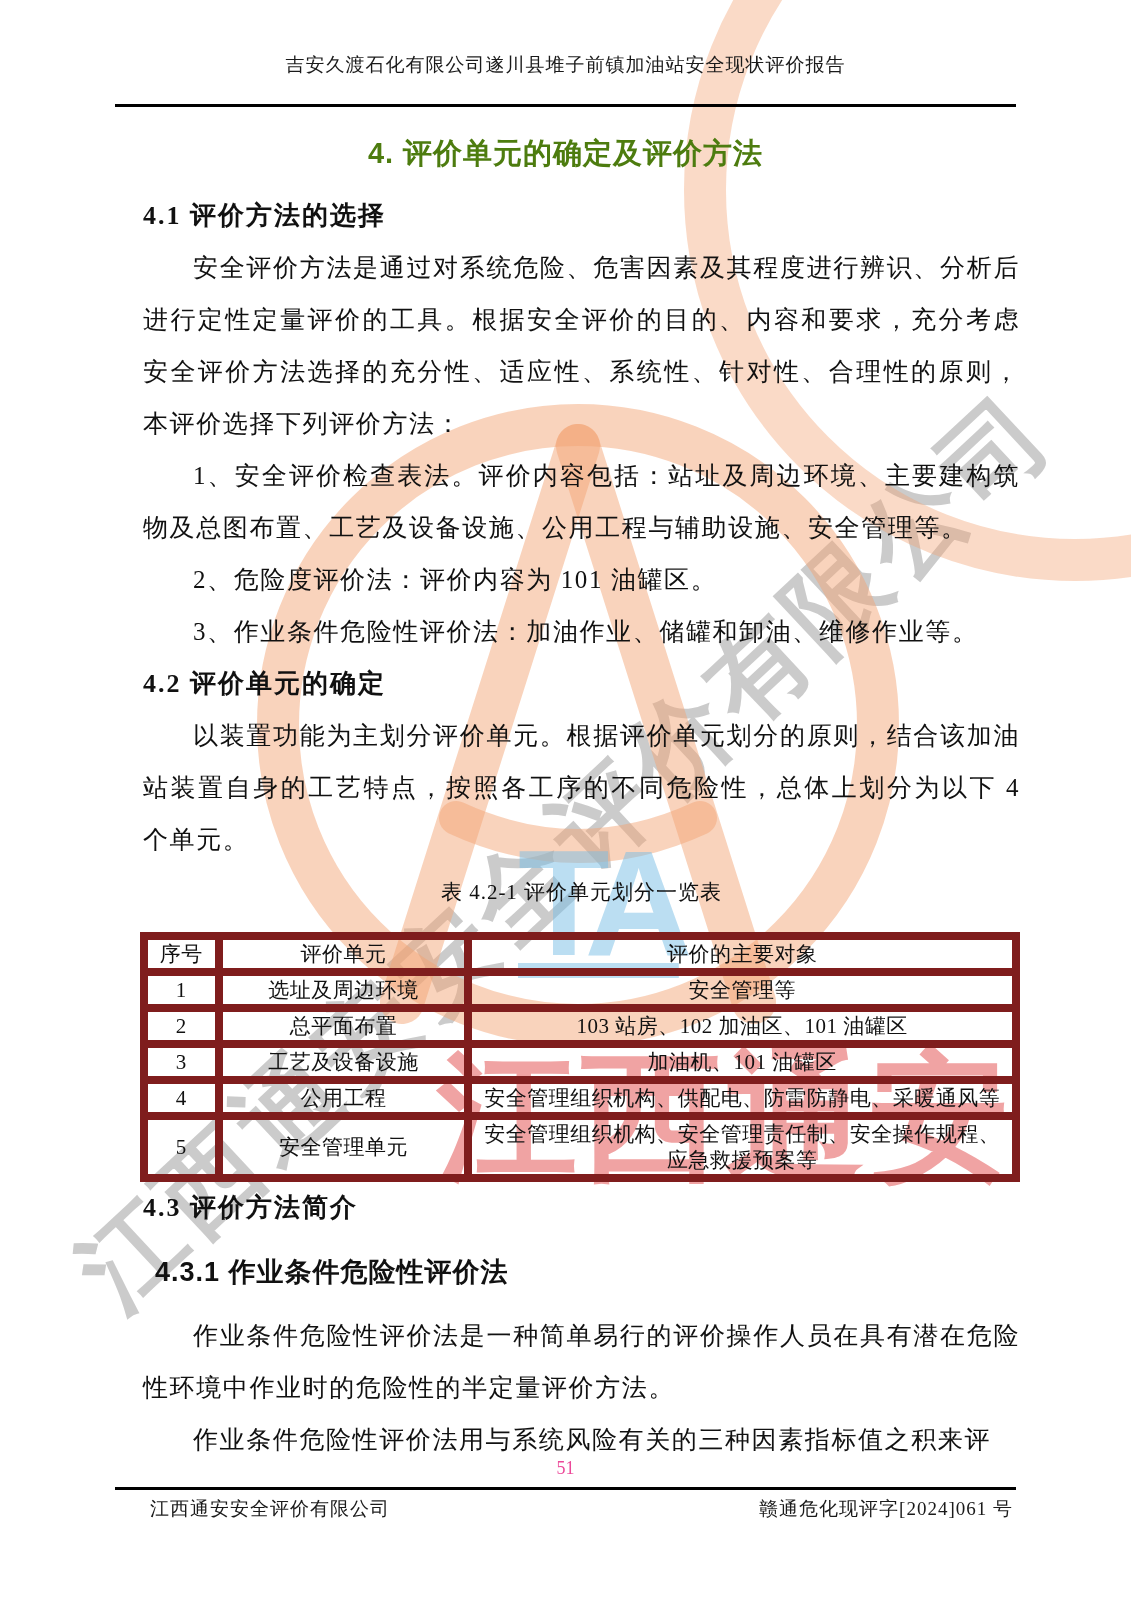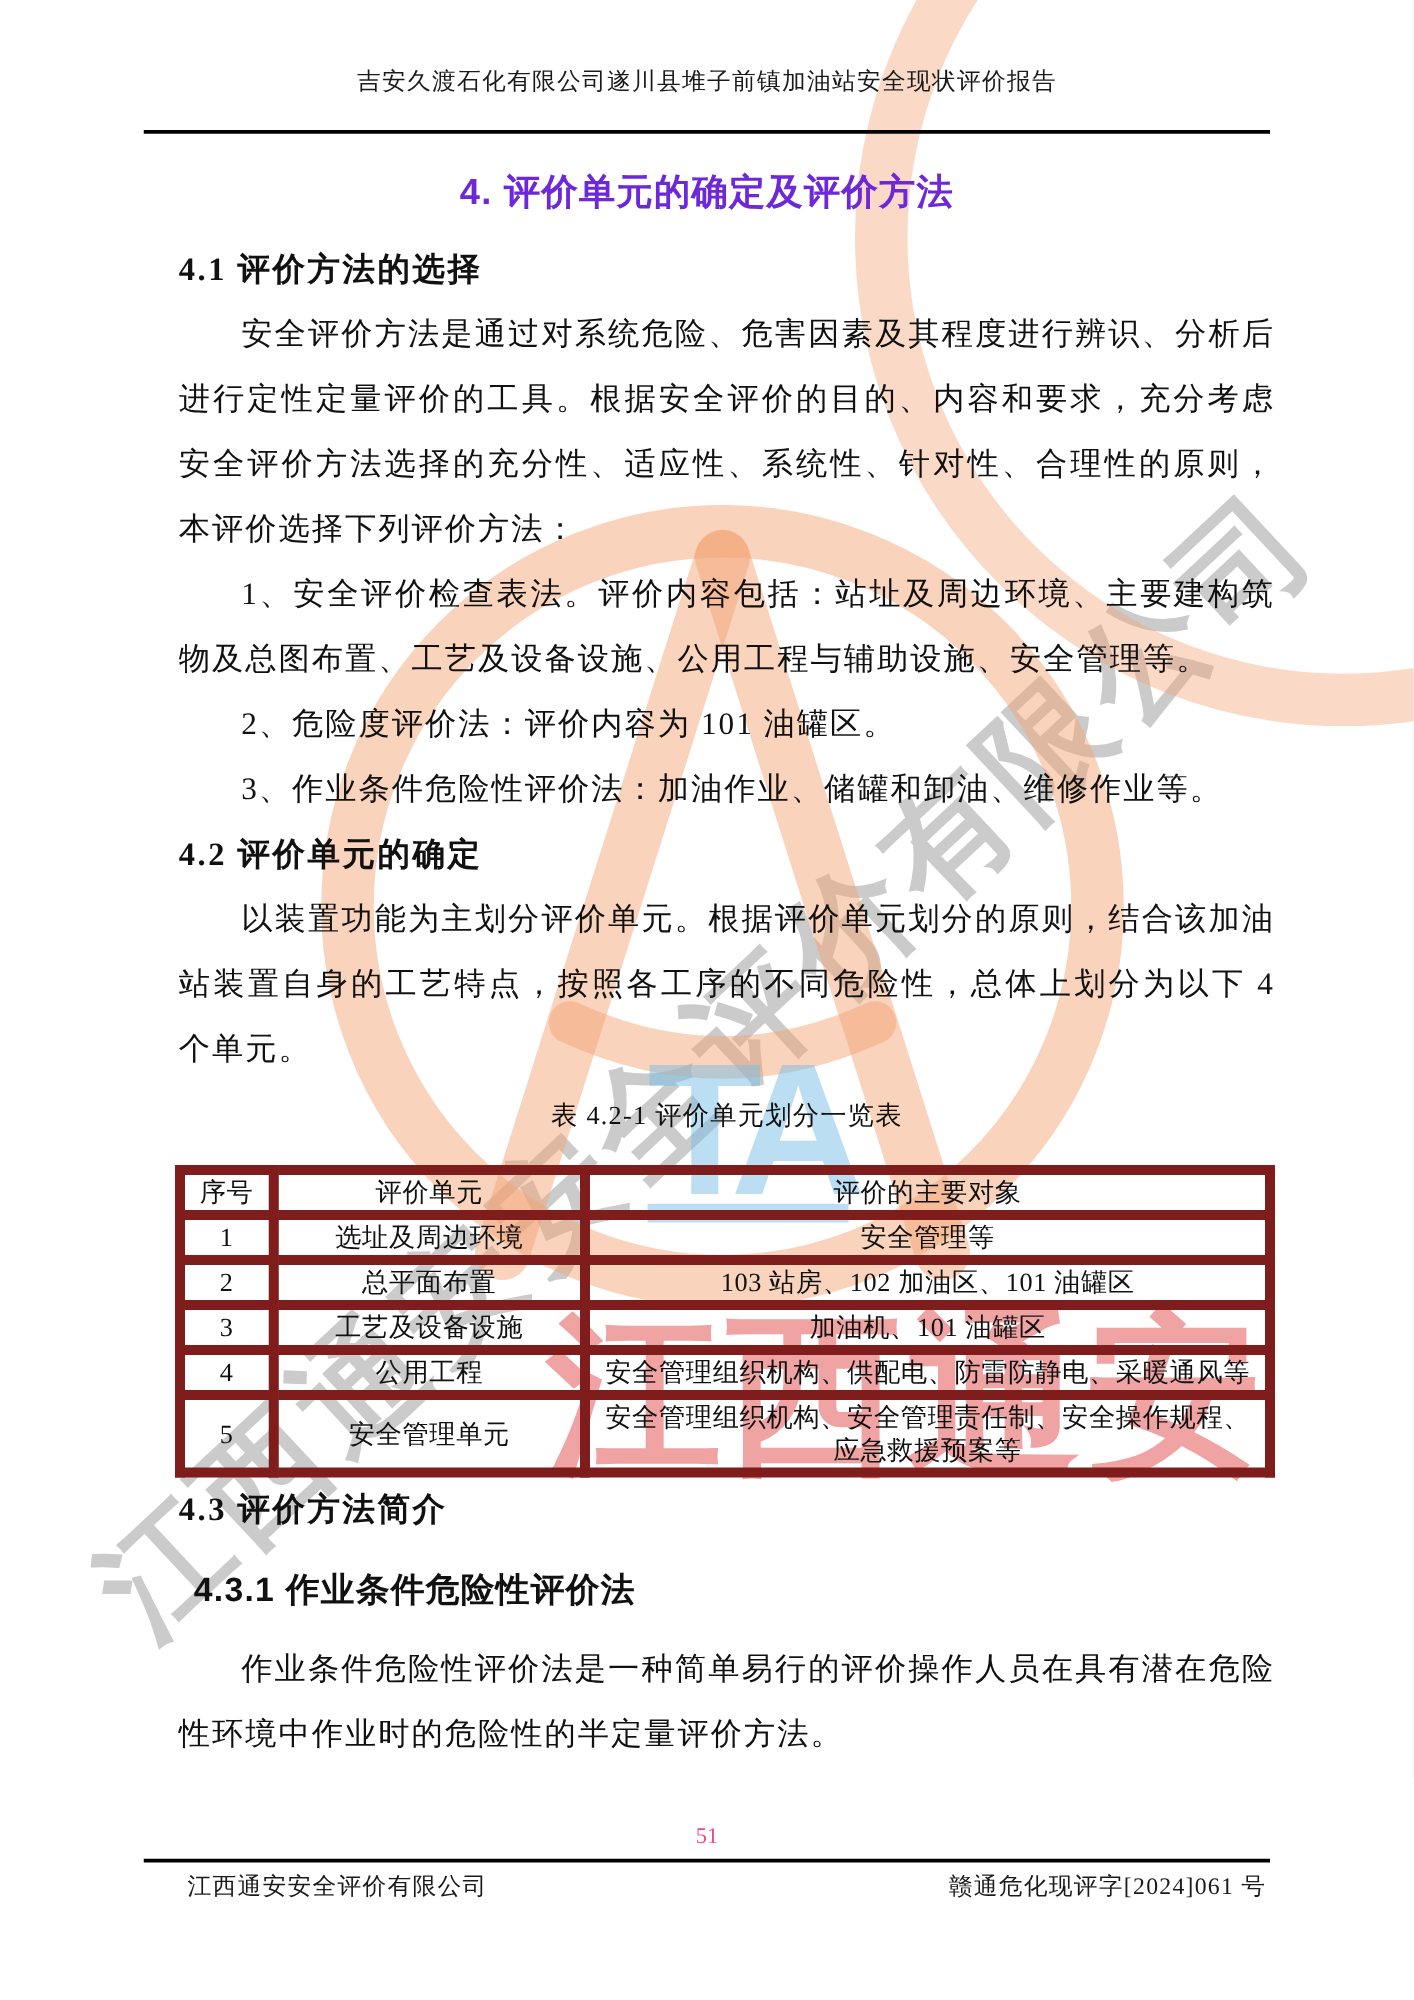--- a/index.html
+++ b/index.html
@@ -48,21 +48,21 @@
     text-align:center;font-size:19px;letter-spacing:1px;color:#1a1a1a;
   }
   .header-rule{
     position:absolute;top:104px;left:115px;width:901px;height:3px;
     background:#000;
   }
   .chapter-title{
     position:absolute;top:134px;left:0;width:100%;
     text-align:center;
     font-family:"Liberation Sans","DejaVu Sans",sans-serif;
-    font-weight:700;font-size:29px;letter-spacing:1px;color:#6d28d9;
+    font-weight:700;font-size:29px;letter-spacing:1px;color:#4d7c0f;
   }
   .flow{
     position:absolute;top:190px;left:143px;width:877px;
     font-size:25px;line-height:52px;letter-spacing:1.6px;
     text-align:justify;
   }
   .h2{
     font-weight:700;font-size:26px;letter-spacing:2px;
     line-height:52px;margin:0;text-align:left;
   }
@@ -193,20 +193,21 @@
         </tbody>
       </table>
 
       <h2 class="h2">4.3 评价方法简介</h2>
 
       <h3 class="h3">4.3.1 作业条件危险性评价法</h3>
 
 
       <p class="body">作业条件危险性评价法是一种简单易行的评价操作人员在具有潜在危险性环境中作业时的危险性的半定量评价方法。</p>
 
+      <p class="body">作业条件危险性评价法用与系统风险有关的三种因素指标值之积来评</p>
 
     </div>
 
     <div class="footer-pagenum">51</div>
     <div class="footer-rule"></div>
     <div class="footer-left">江西通安安全评价有限公司</div>
     <div class="footer-right">赣通危化现评字[2024]061 号</div>
 
   </div>
 </div>

